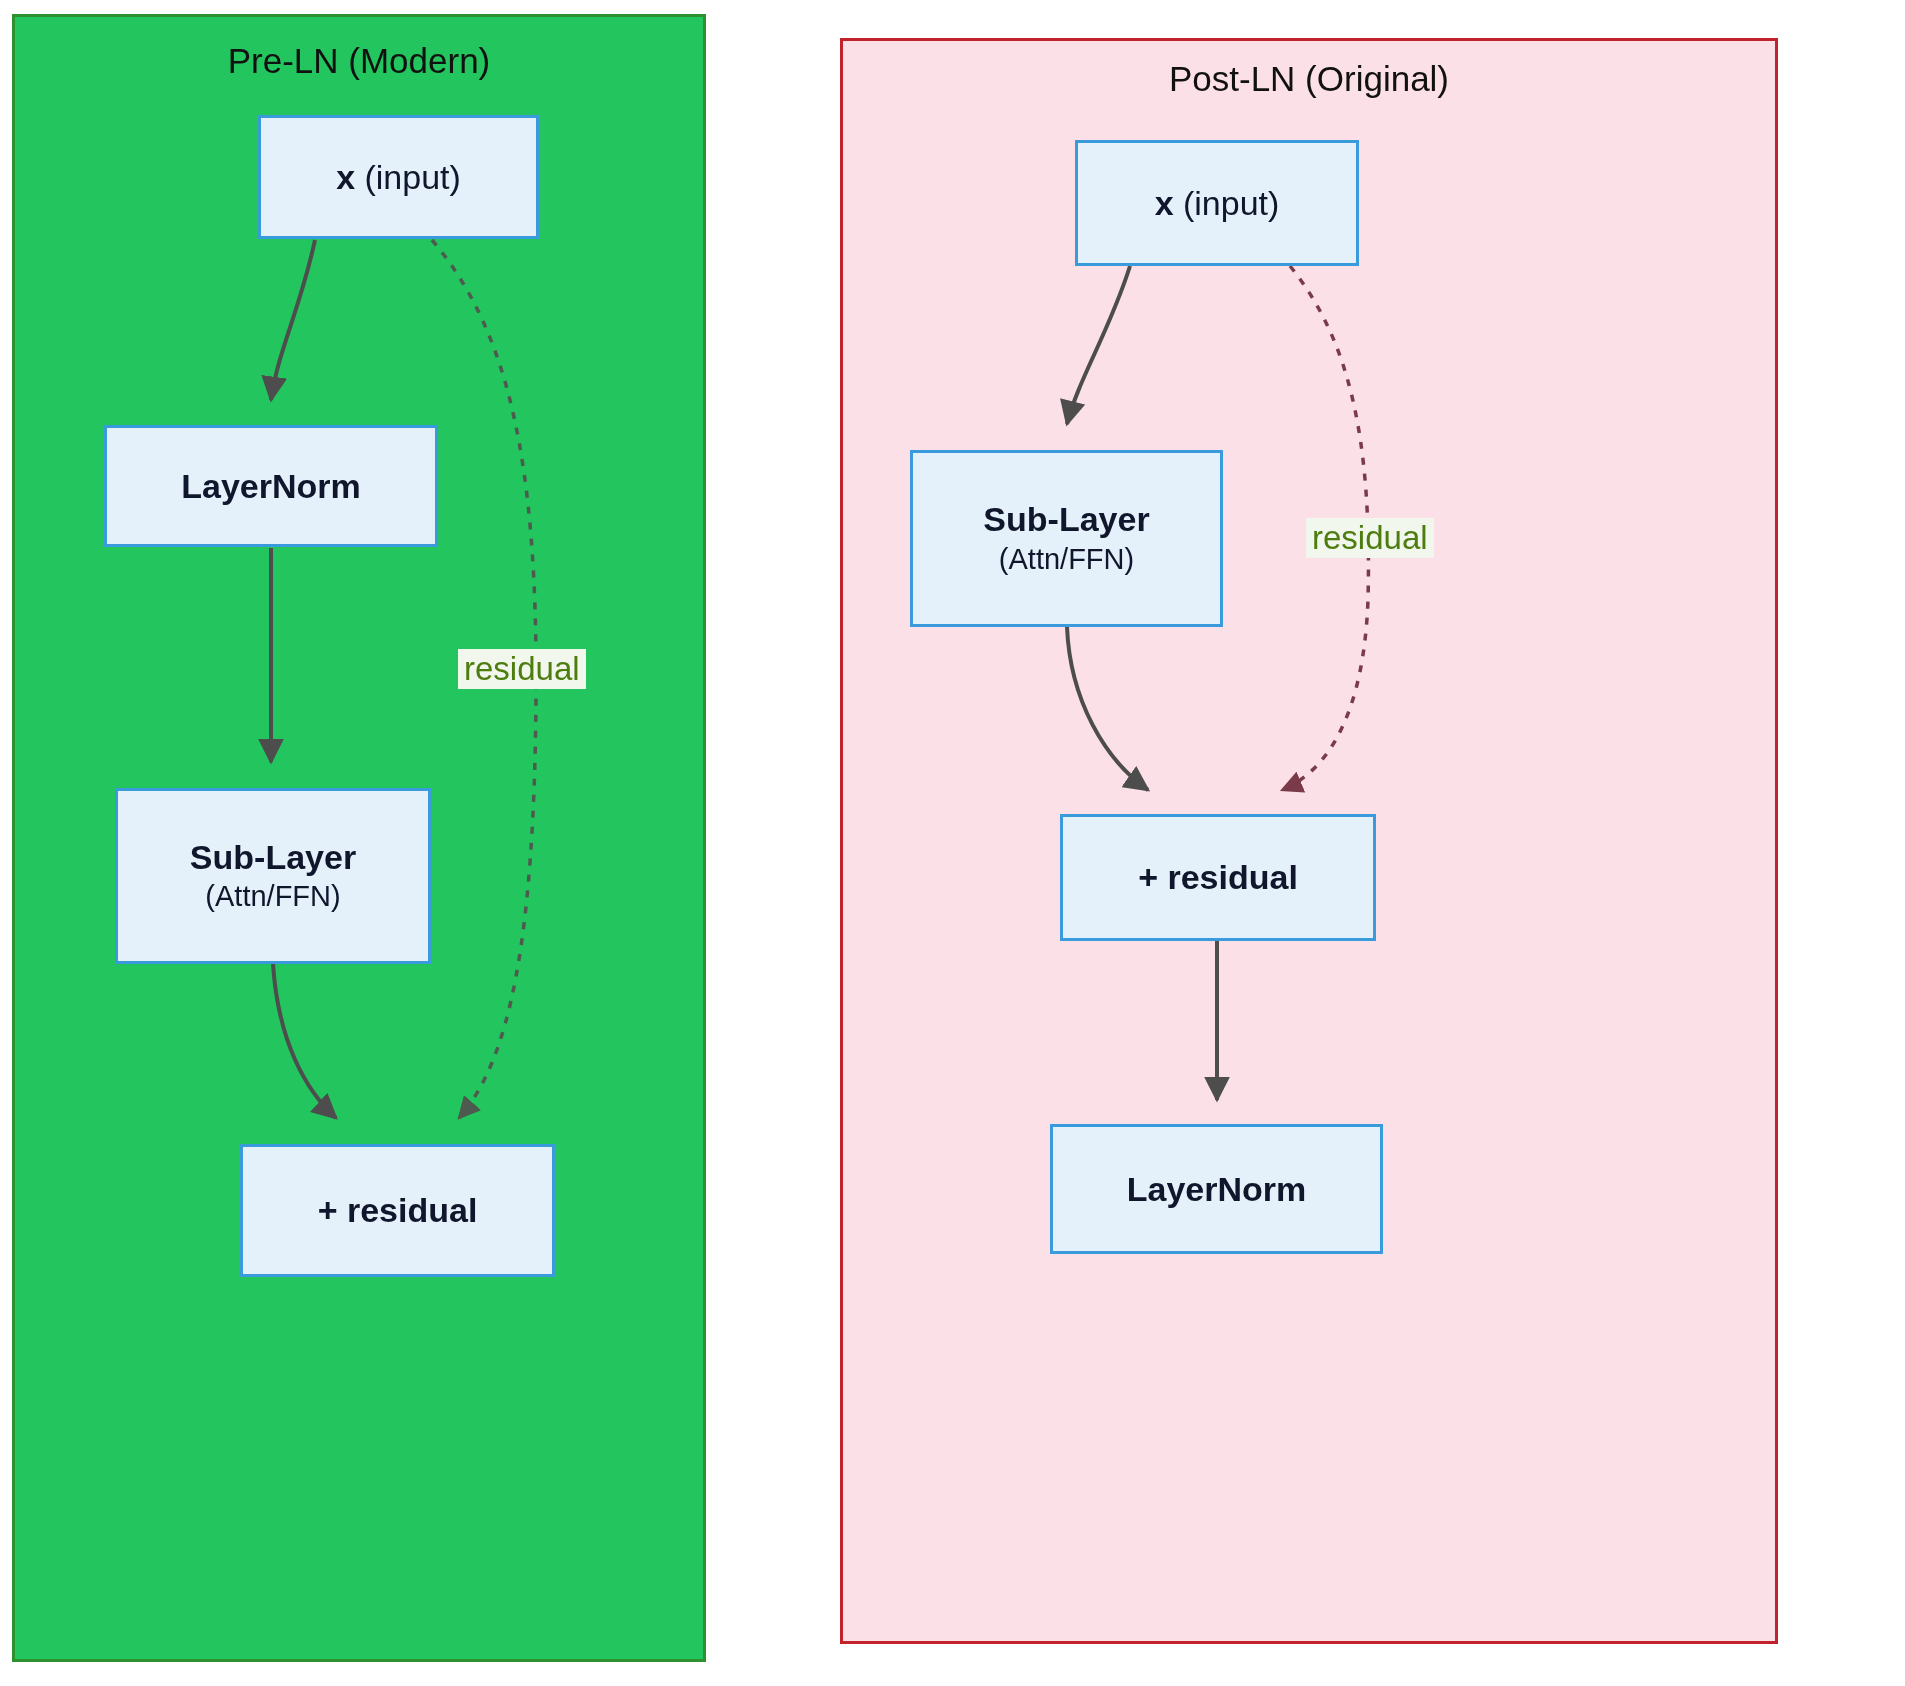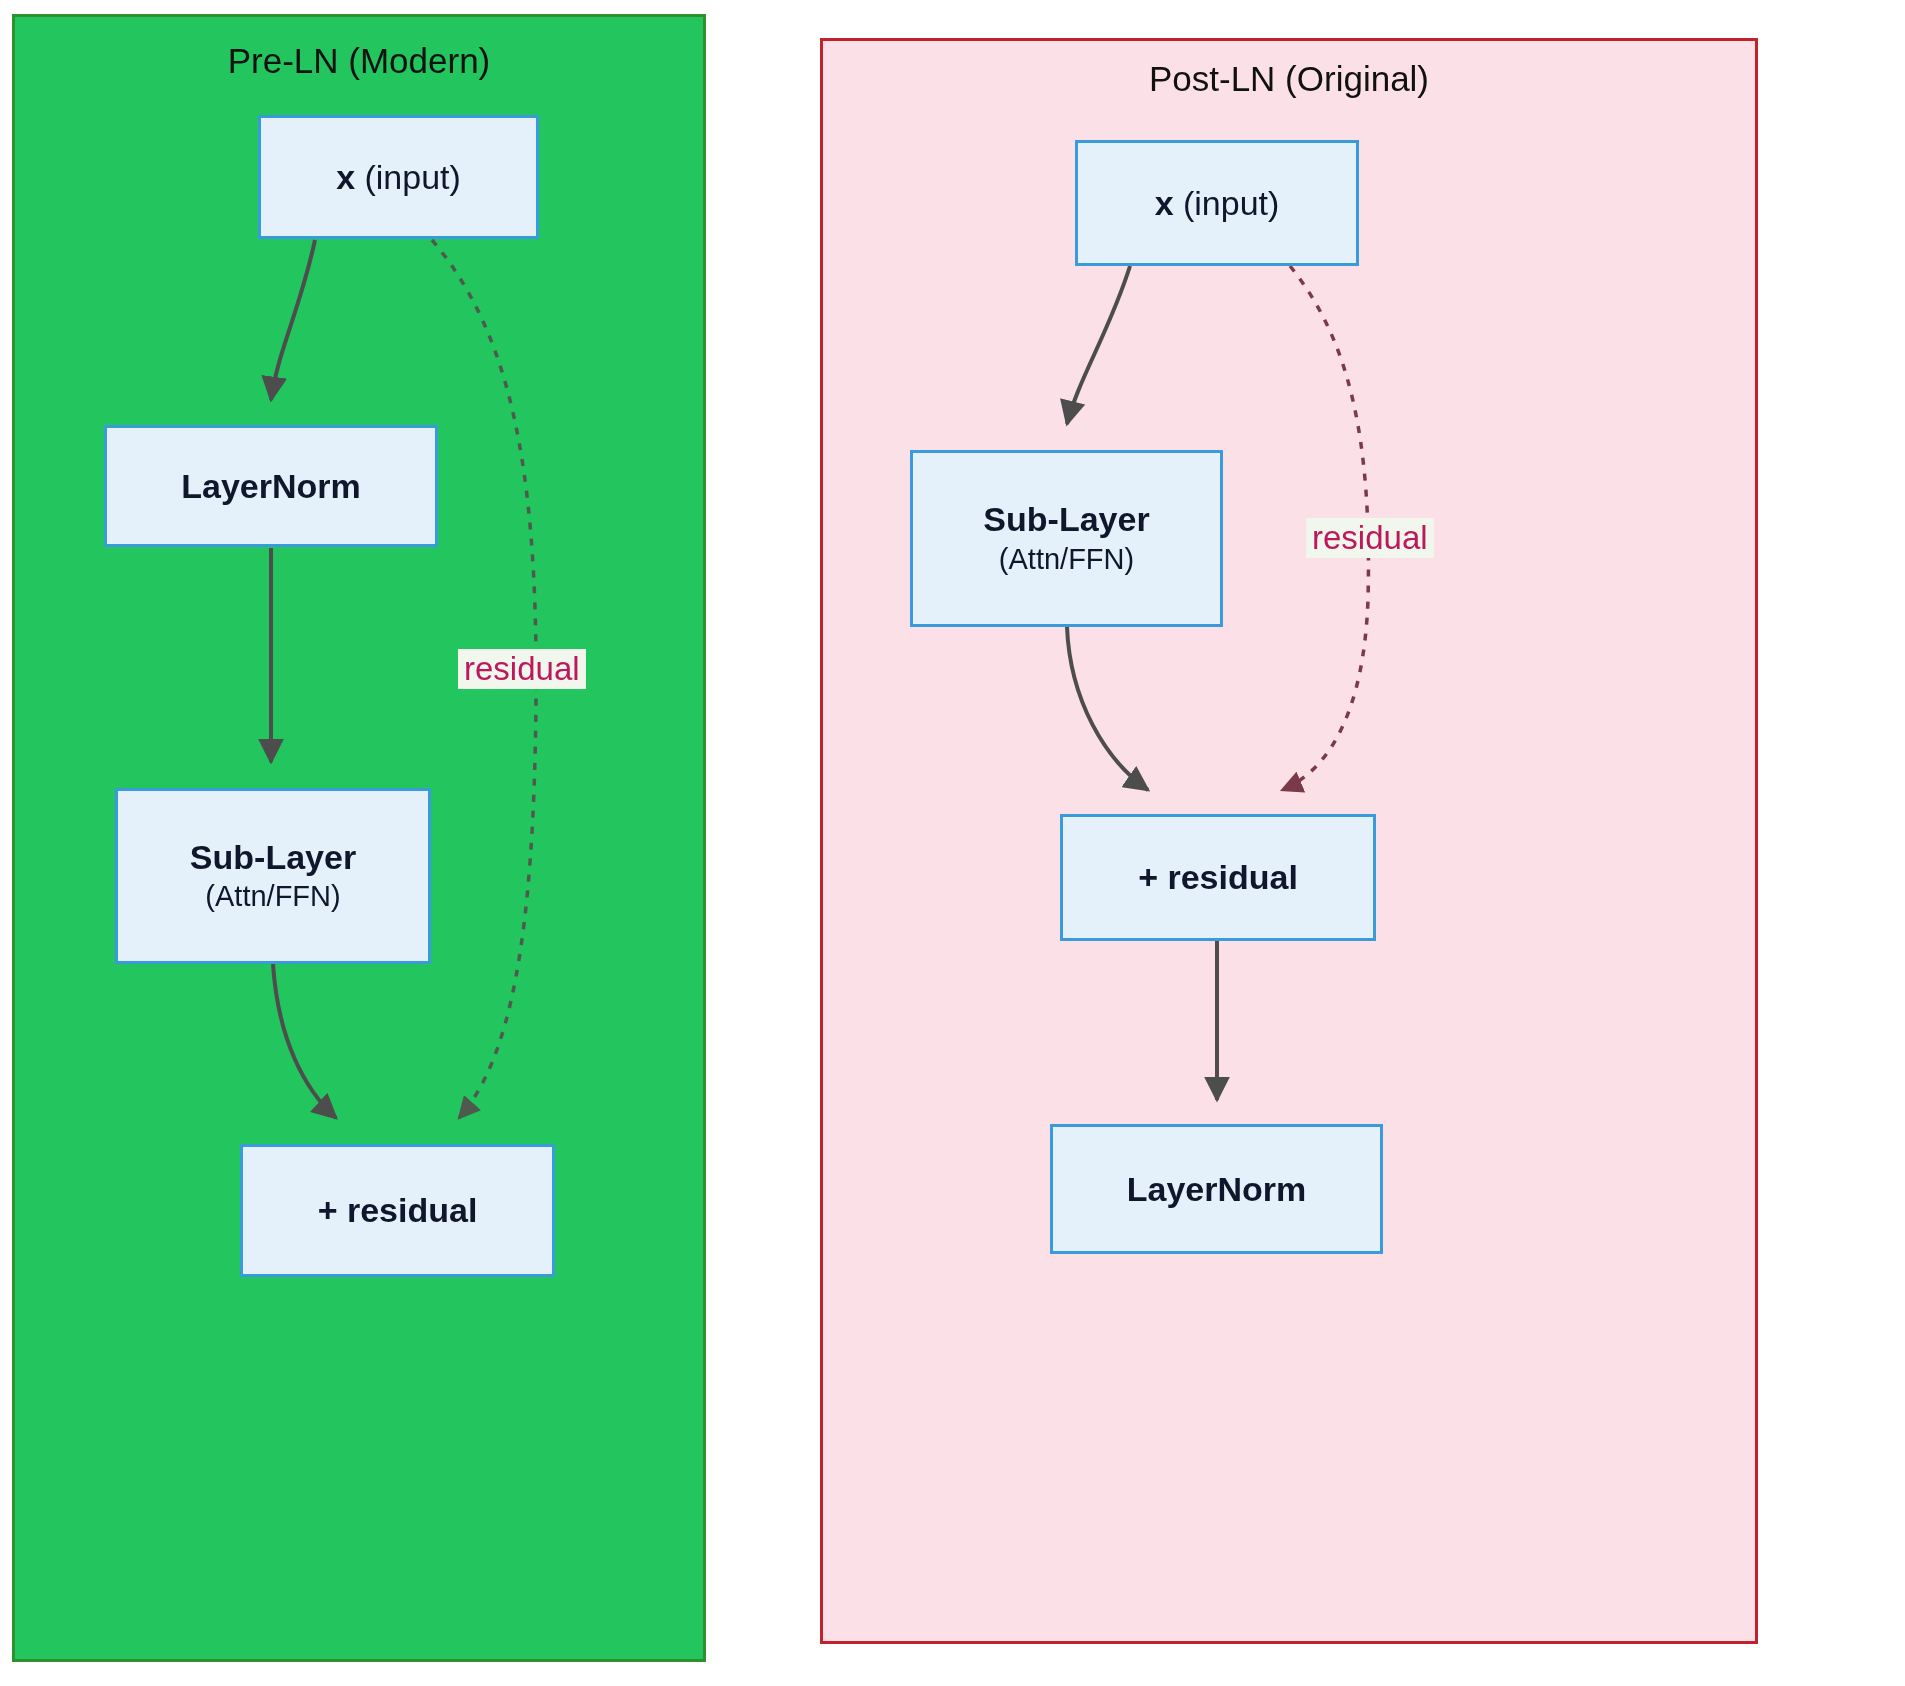--- a/index.html
+++ b/index.html
@@ -26,21 +26,21 @@
   }
   .panel-pre {
     left: 12px;
     top: 14px;
     width: 694px;
     height: 1648px;
     background: #22c55e;
     border: 3px solid #2e9130;
   }
   .panel-post {
-    left: 820px;
+    left: 840px;
     top: 38px;
     width: 938px;
     height: 1606px;
     background: #fbe0e7;
     border: 3px solid #c2222c;
   }
   .panel-title {
     position: absolute;
     width: 100%;
     text-align: center;
@@ -89,21 +89,21 @@
     position: absolute;
     left: 0; top: 0;
     width: 1905px;
     height: 1686px;
     pointer-events: none;
   }
 
   .edge-label {
     position: absolute;
     font-size: 33px;
-    color: #be185d;
+    color: #4d7c0f;
     background: #f2f7ed;
     padding: 1px 6px;
     white-space: nowrap;
     font-family: "Liberation Sans", sans-serif;
   }
 </style>
 </head>
 <body>
 
 <div id="canvas">

